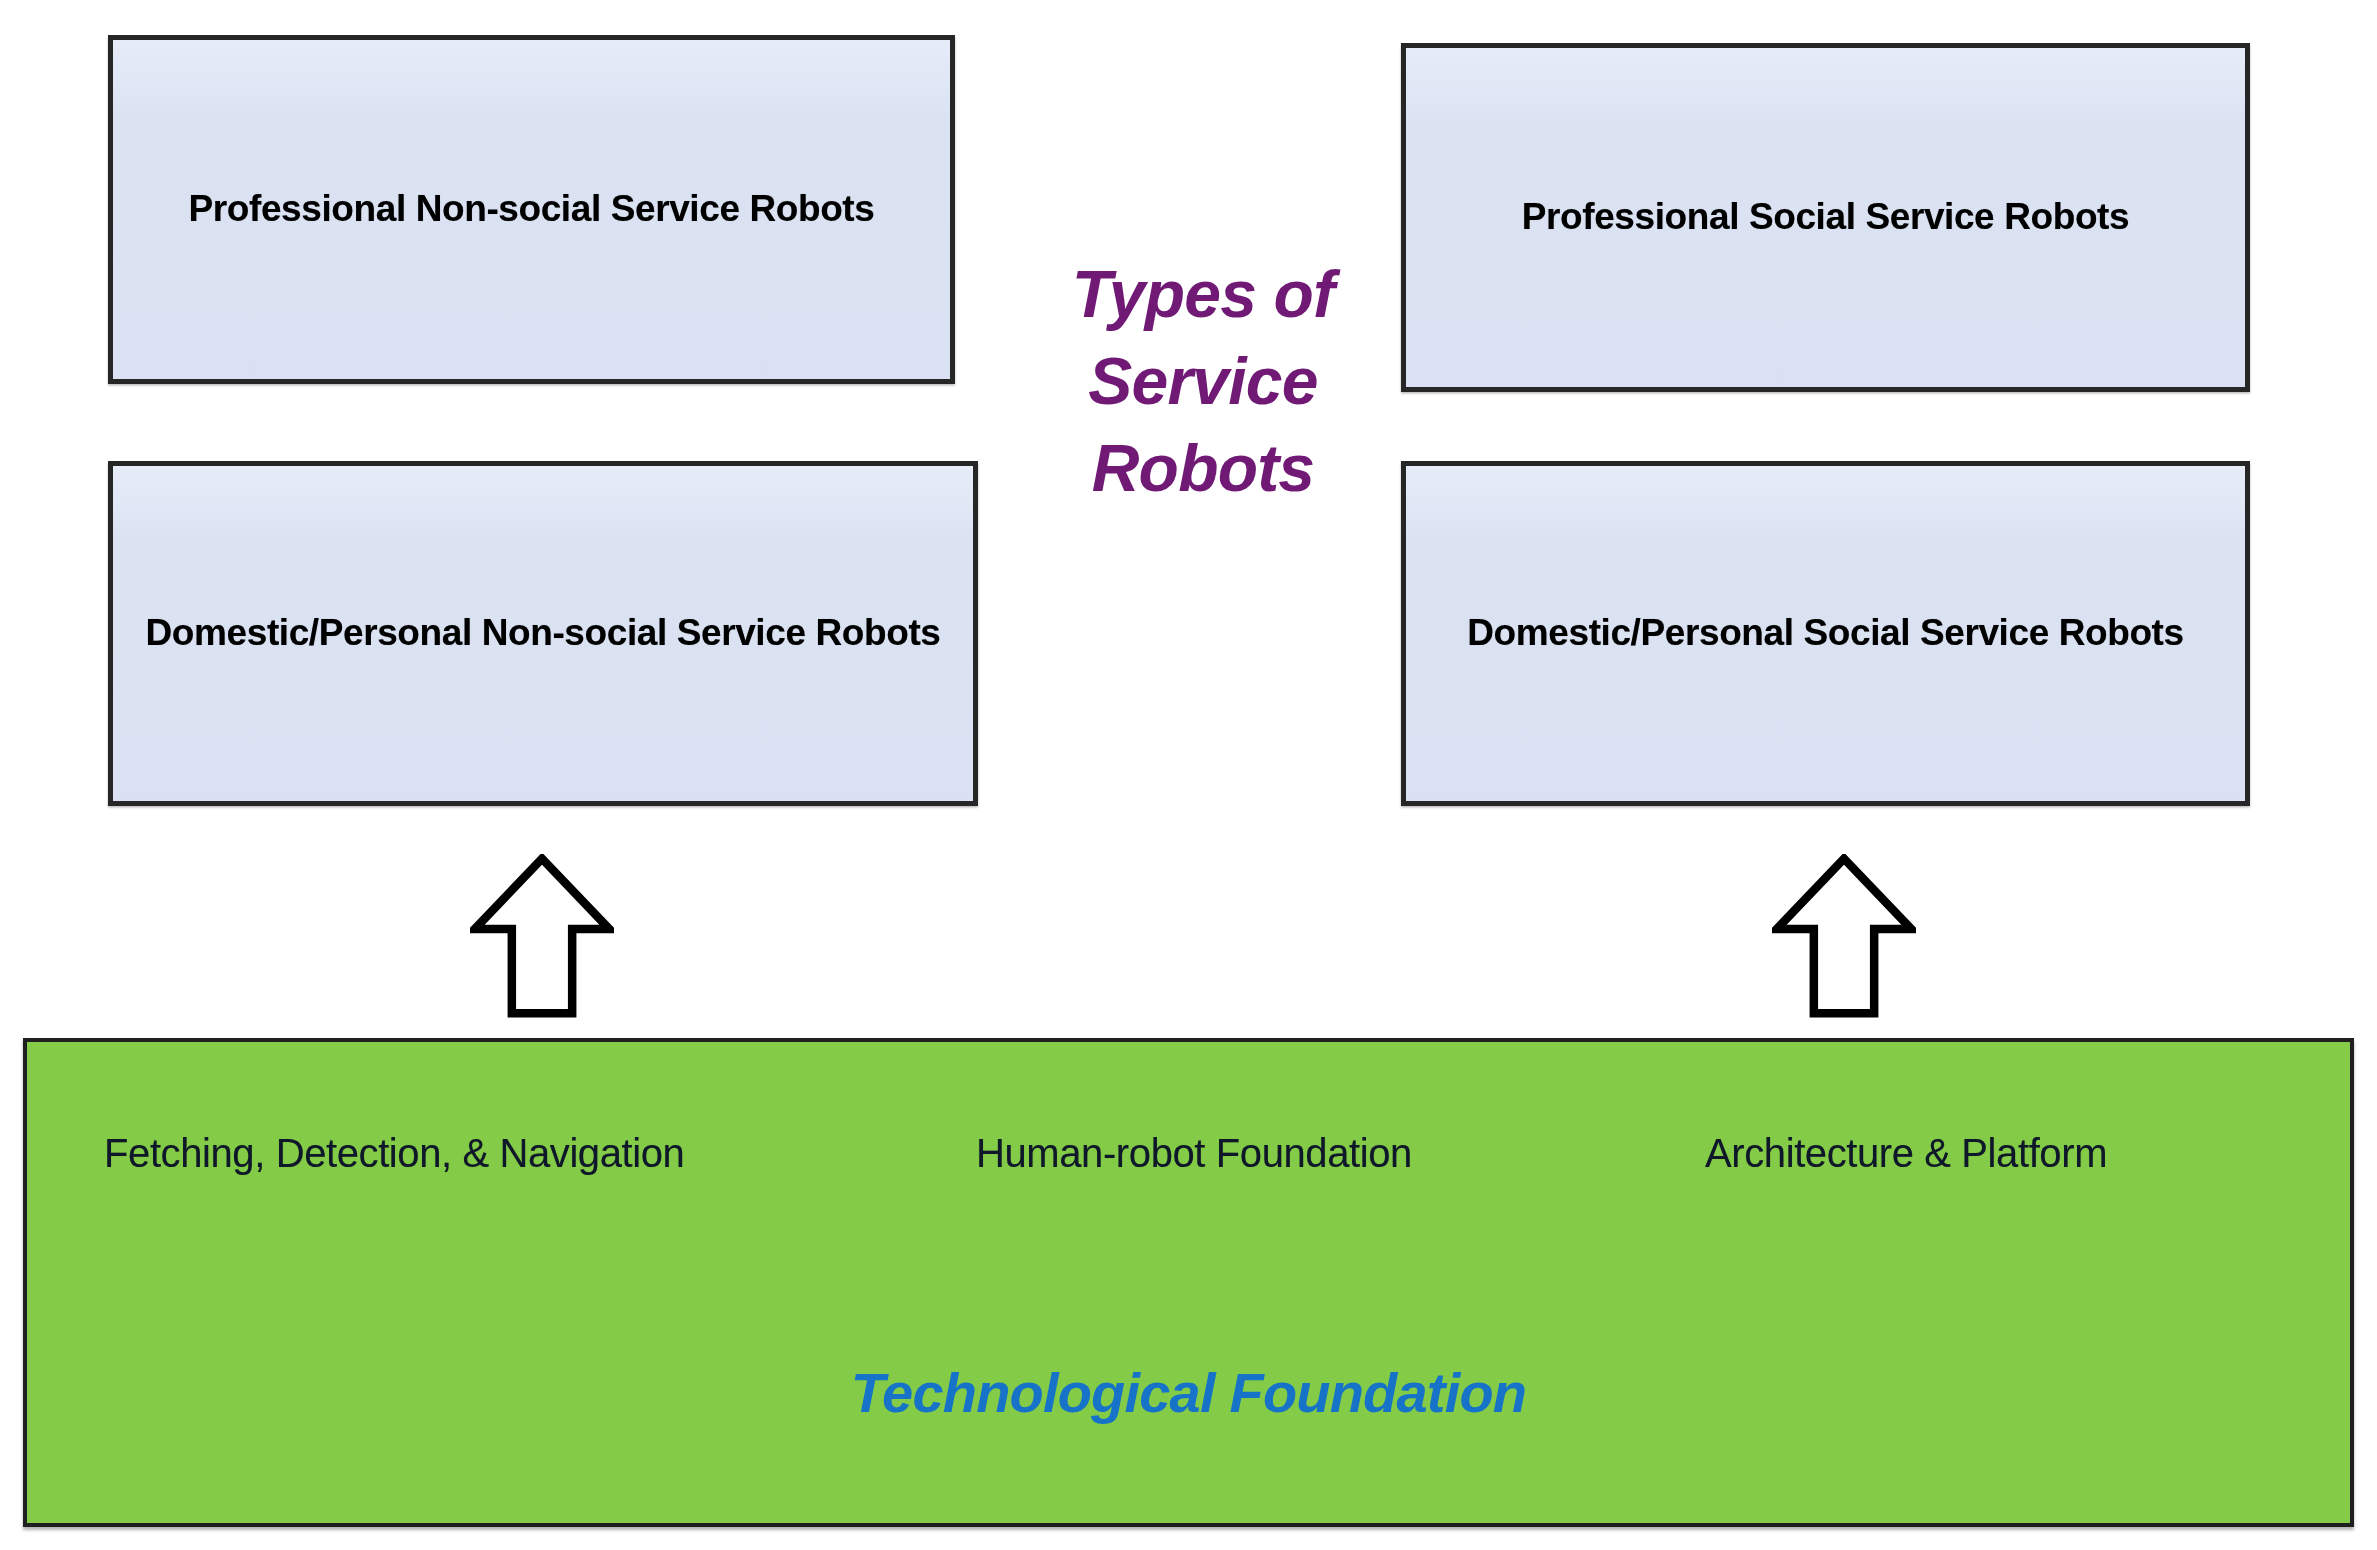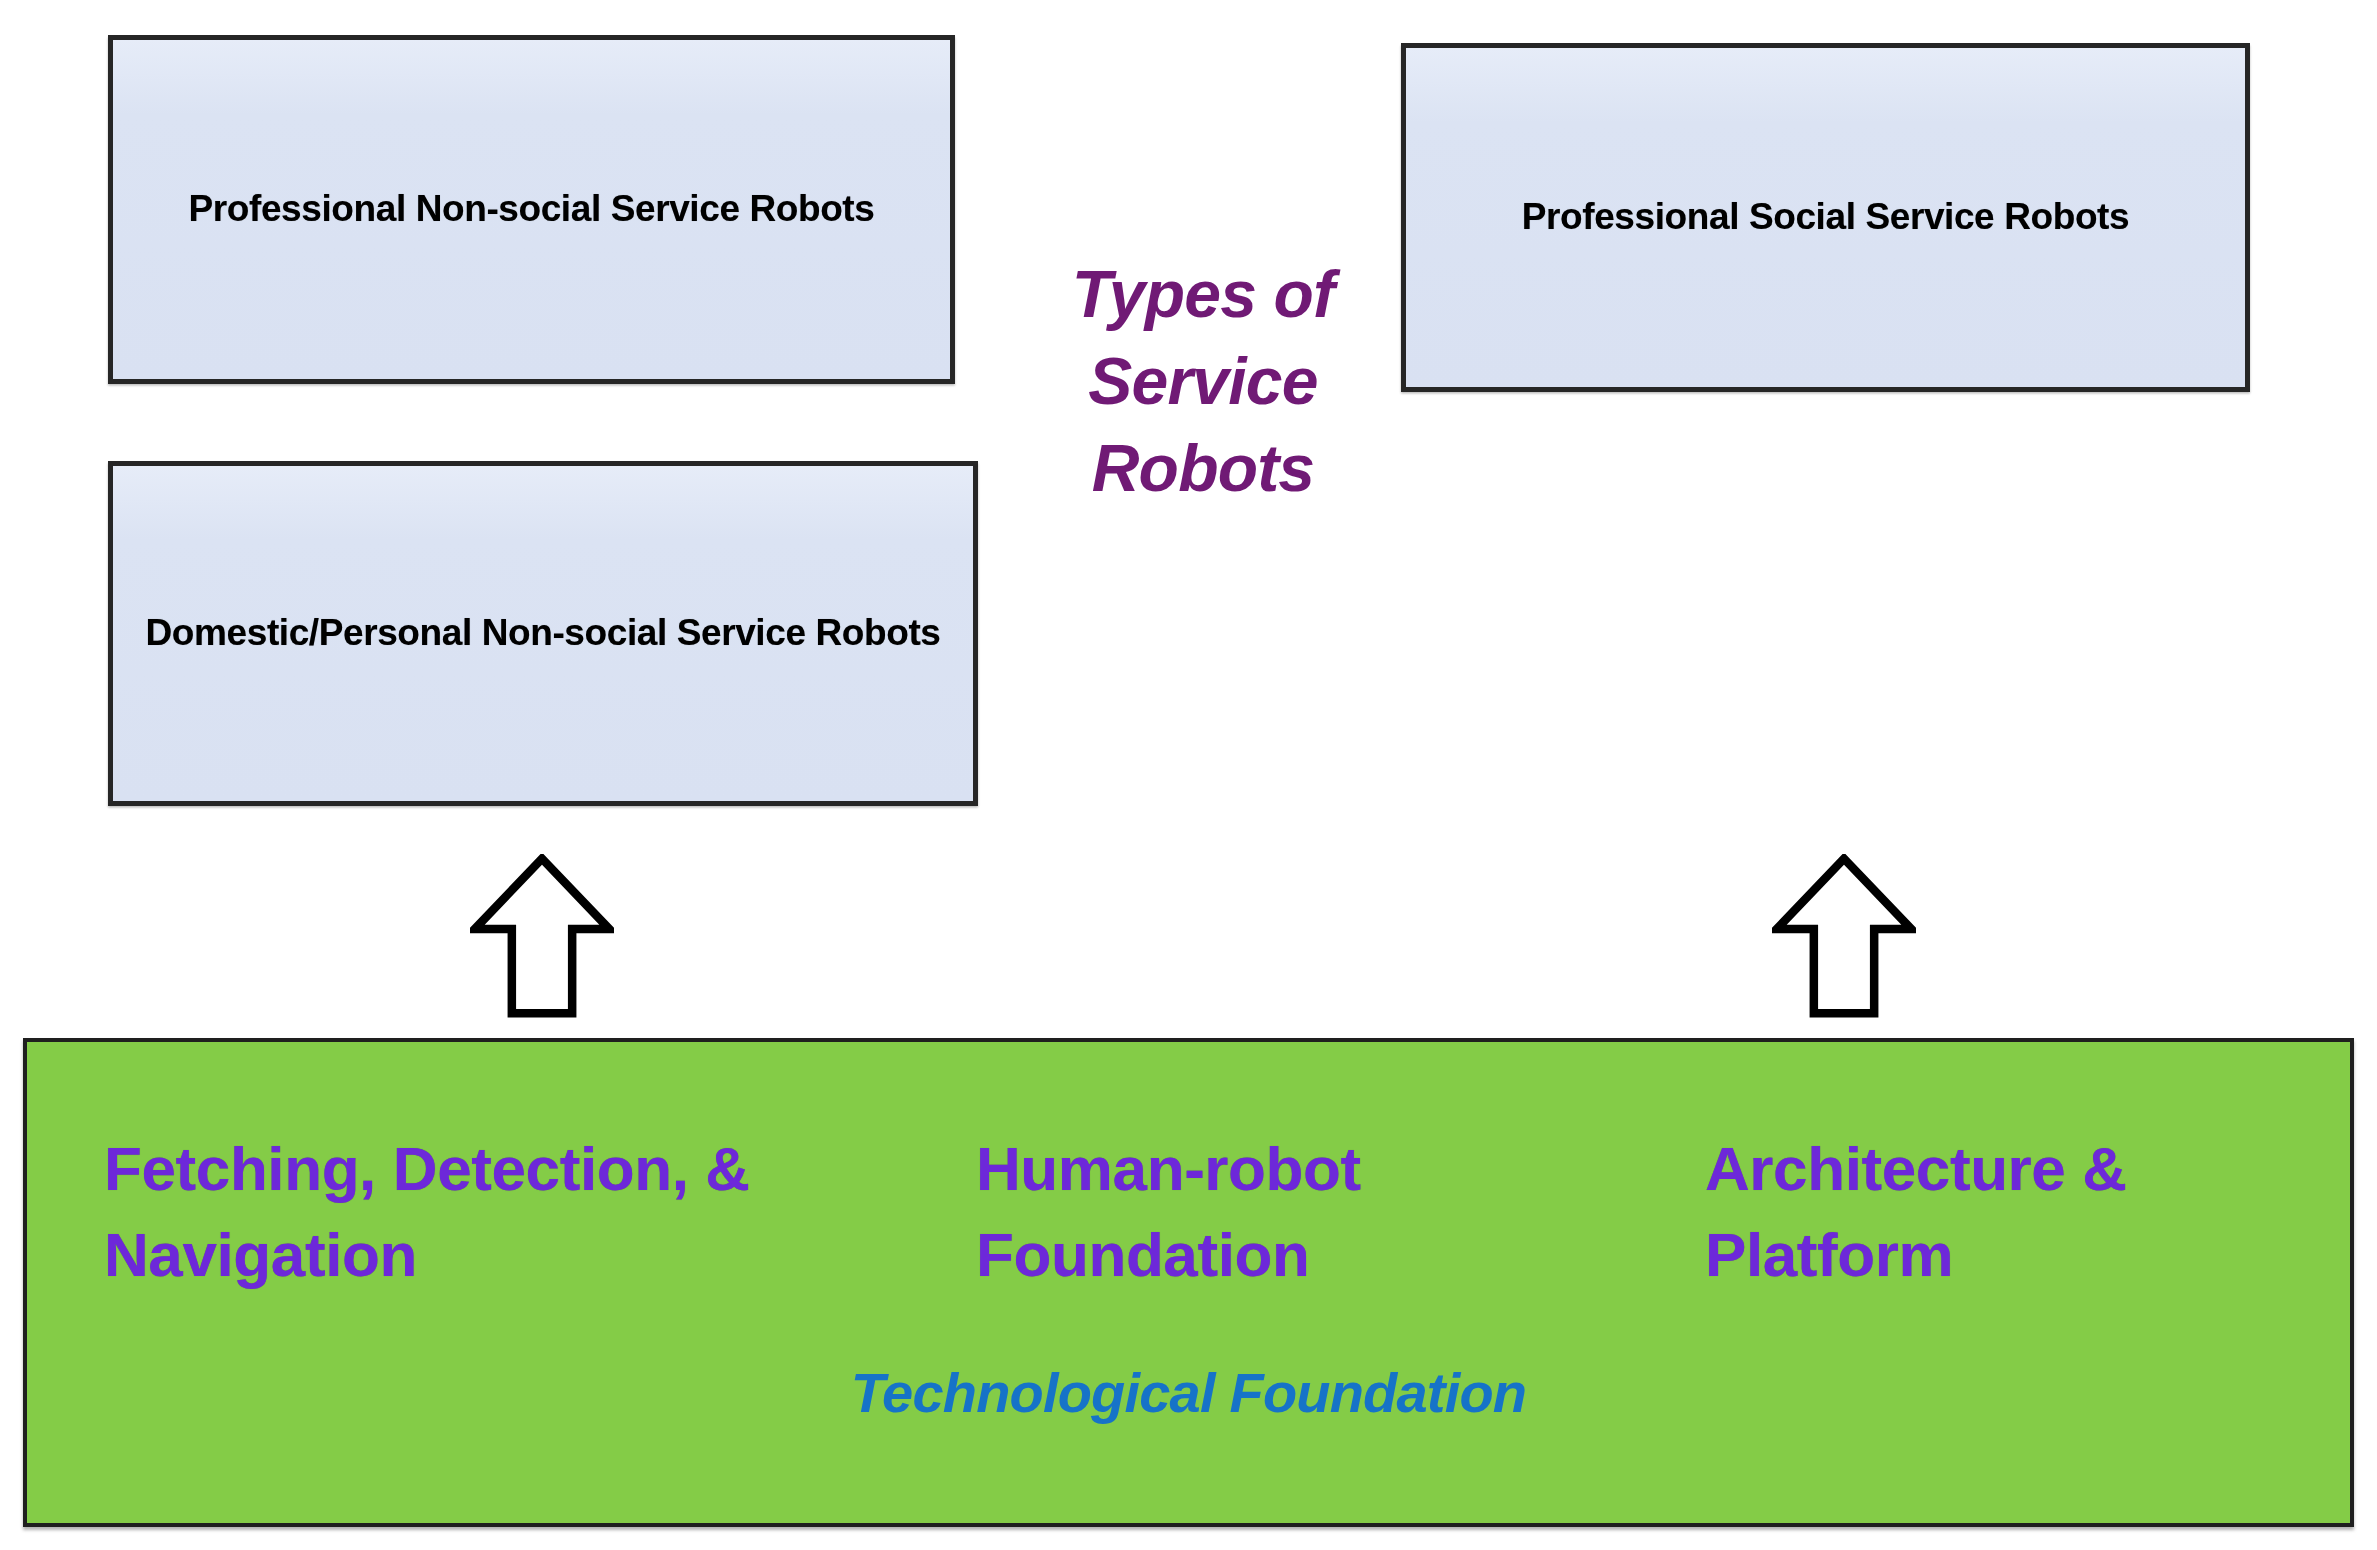--- a/index.html
+++ b/index.html
@@ -77,23 +77,23 @@
     top: 1038px;
     width: 2331px;
     height: 489px;
     box-sizing: border-box;
     background: #84cc47;
     border: 4.6px solid #1f1f1f;
     box-shadow: 0 3.1px 3.1px rgba(0,0,0,0.3);
   }
   .pillar {
     position: absolute;
-    color: #6d28d9;
-    font-weight: bold;
-    font-size: 62px;
+    color: #0f172a;
+    font-weight: normal;
+    font-size: 40px;
     line-height: 1.38;
     letter-spacing: -0.4px;
     text-shadow: 0 0 0.8px rgba(0,0,0,0.3);
   }
   #pillar-0 { left: 77px;  top: 84px; width: 789px; }
   #pillar-1 { left: 949px; top: 84px; width: 634px; }
   #pillar-2 { left: 1678px; top: 84px; width: 611px; }
 
   #foundation-caption {
     position: absolute;
@@ -119,20 +119,23 @@
   </div>
 
   <div class="cat-box" id="box-prof-social">
     <div class="cat-label">Professional Social Service Robots</div>
   </div>
 
   <div class="cat-box" id="box-dom-nonsocial">
     <div class="cat-label">Domestic/Personal Non-social Service Robots</div>
   </div>
 
+  <div class="cat-box" id="box-dom-social">
+    <div class="cat-label">Domestic/Personal Social Service Robots</div>
+  </div>
 
   <div id="center-title">Types of Service Robots</div>
 
   <svg class="up-arrow" id="arrow-left" viewBox="0 0 186 212">
     <polygon points="93,6 180,97 132,97 132,206 54,206 54,97 6,97" fill="#ffffff" stroke="#000000" stroke-width="11" stroke-linejoin="miter"></polygon>
   </svg>
 
   <svg class="up-arrow" id="arrow-right" viewBox="0 0 186 212">
     <polygon points="93,6 180,97 132,97 132,206 54,206 54,97 6,97" fill="#ffffff" stroke="#000000" stroke-width="11" stroke-linejoin="miter"></polygon>
   </svg>

